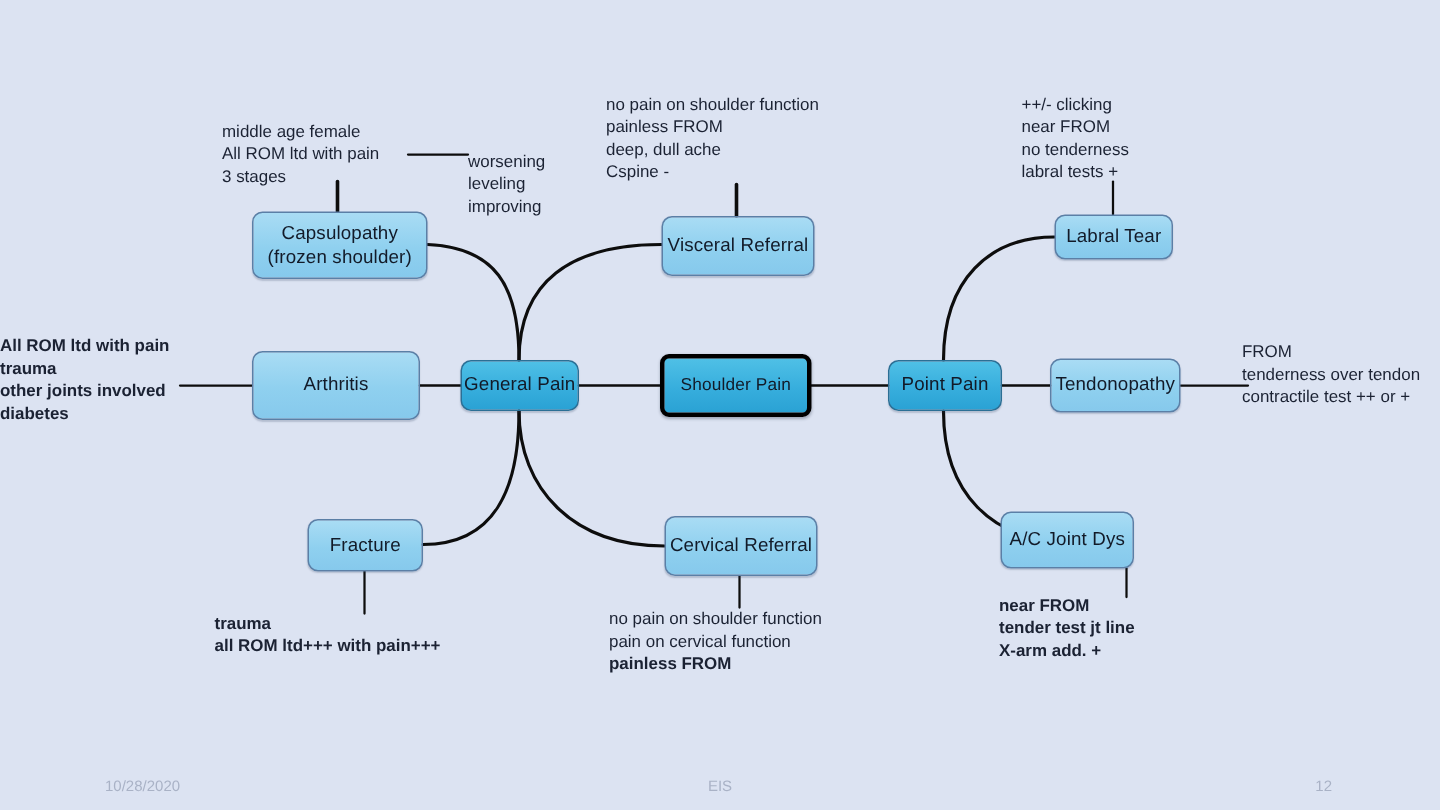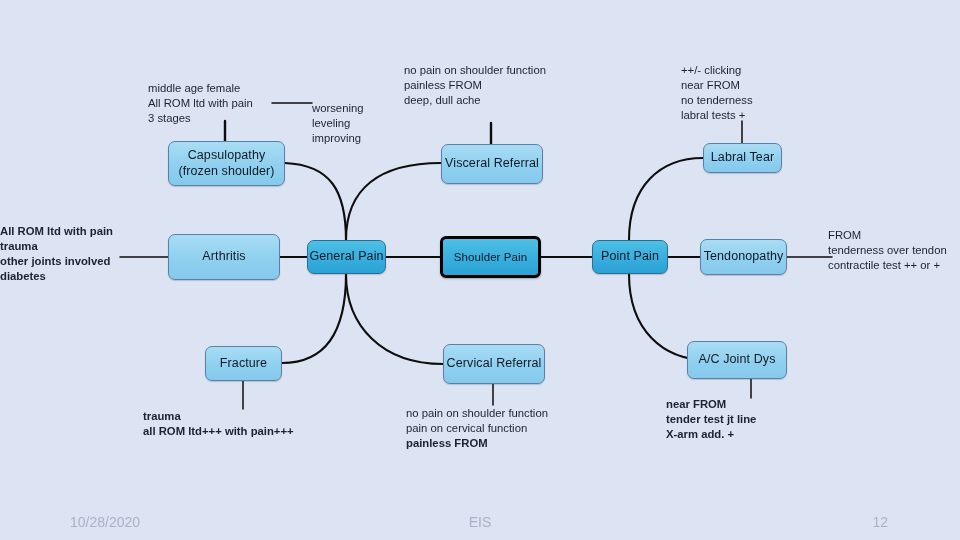--- a/index.html
+++ b/index.html
@@ -63,21 +63,21 @@
     color: #1b2233;
     z-index: 2;
     white-space: nowrap;
   }
   .ann.bold { font-weight: bold; }
   .ann .b { font-weight: bold; }
   
   .footer {
     position: absolute;
     bottom: 10px;
-    font-size: 14px;
+    font-size: 10px;
     color: #a9b2c6;
   }
   #footer-date { left: 70px; }
   #footer-center { left: 0; width: 960px; text-align: center; }
   #footer-page { right: 72px; }
 </style>
 </head>
 <body>
 
 <div id="slide">
@@ -128,38 +128,39 @@
   <div class="node" style="left:443px; top:344px; width:102px; height:40px;">Cervical Referral</div>
 
   <div class="node focus" style="left:440px; top:236px; width:101px; height:42px;">Shoulder Pain</div>
 
   <div class="node mid" style="left:592px; top:240px; width:76px; height:34px;">Point Pain</div>
 
   <div class="node" style="left:703px; top:143px; width:79px; height:30px;">Labral Tear</div>
 
   <div class="node" style="left:700px; top:239px; width:87px; height:36px;">Tendonopathy</div>
 
-  <div class="node" style="left:687px; top:341px; width:100px; height:38px;">A/C Joint Dys</div>
+  <div class="node" style="left:667px; top:341px; width:89px; height:38px;">A/C Joint Dys</div>
 
   <div class="ann" style="left:148px; top:81px; width:155px;">
     <div>middle age female</div>
     <div>All ROM ltd with pain</div>
     <div>3 stages</div>
   </div>
 
   <div class="ann" style="left:312px; top:81px; width:76px;margin-top:20px;">
     <div>worsening</div>
     <div>leveling</div>
     <div>improving</div>
   </div>
 
   <div class="ann" style="left:404px; top:63px; width:175px;">
     <div>no pain on shoulder function</div>
     <div>painless FROM</div>
     <div>deep, dull ache</div>
+    <div>Cspine -</div>
   </div>
 
   <div class="ann" style="left:681px; top:63px; width:122px;">
     <div>++/- clicking</div>
     <div>near FROM</div>
     <div>no tenderness</div>
     <div>labral tests +</div>
   </div>
 
   <div class="ann bold" style="left:0px; top:224px; width:124px;">

